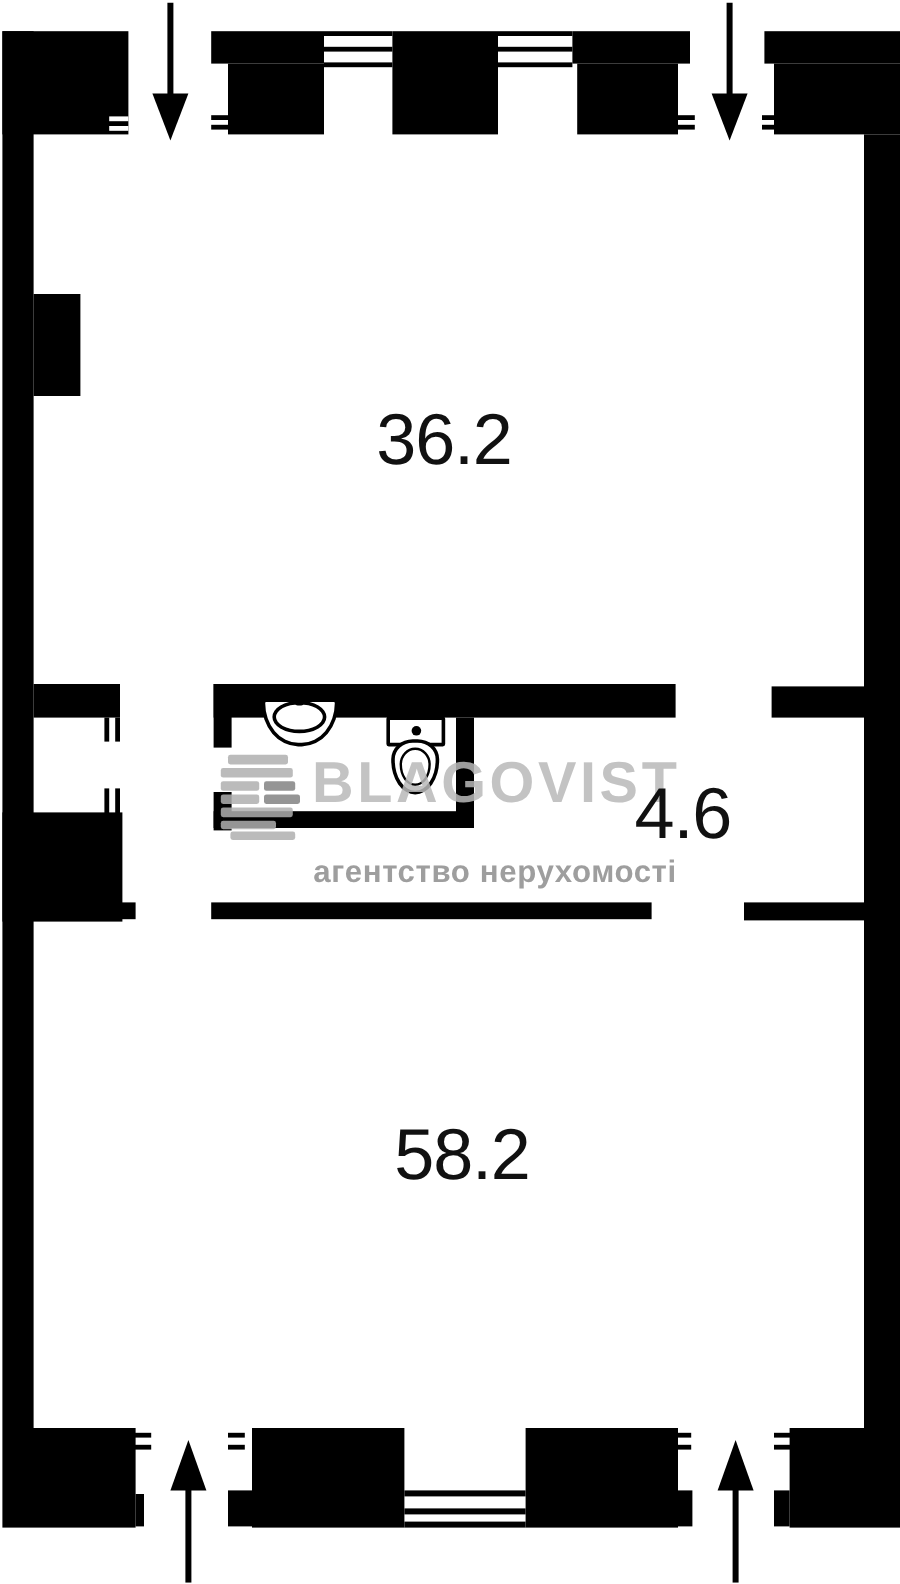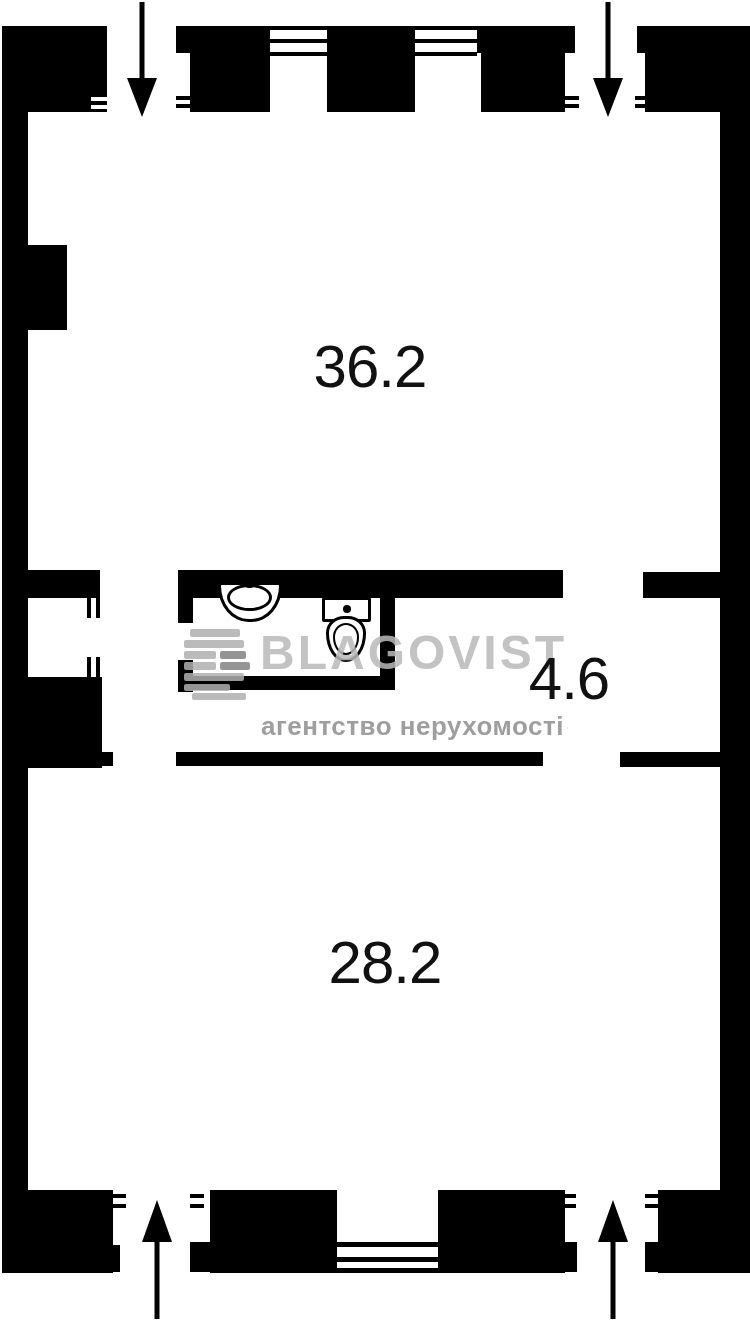--- a/index.html
+++ b/index.html
@@ -142,15 +142,15 @@
     <div class="logo-bar" style="left:220px;top:662px;width:30px;height:8px;background:rgba(130,130,130,0.85);"></div>
     <div class="logo-bar" style="left:184px;top:673px;width:60px;height:8px;background:rgba(175,175,175,0.85);"></div>
     <div class="logo-bar" style="left:184px;top:684px;width:46px;height:7px;background:rgba(175,175,175,0.85);"></div>
     <div class="logo-bar" style="left:192px;top:693px;width:54px;height:7px;background:rgba(175,175,175,0.85);"></div>
   </div>
   <div class="wmk wmk-brand" style="left:260px;top:629px;">BLAGOVIST</div>
   <div class="wmk wmk-tag" style="left:261px;top:713px;">агентство нерухомості</div>
 
   <div class="room-label" style="left:370px;top:366px;">36.2</div>
   <div class="room-label" style="left:569px;top:678px;">4.6</div>
-  <div class="room-label" style="left:385px;top:962px;">28.2</div>
+  <div class="room-label" style="left:385px;top:962px;">58.2</div>
 
 </div>
 
 </body></html>

